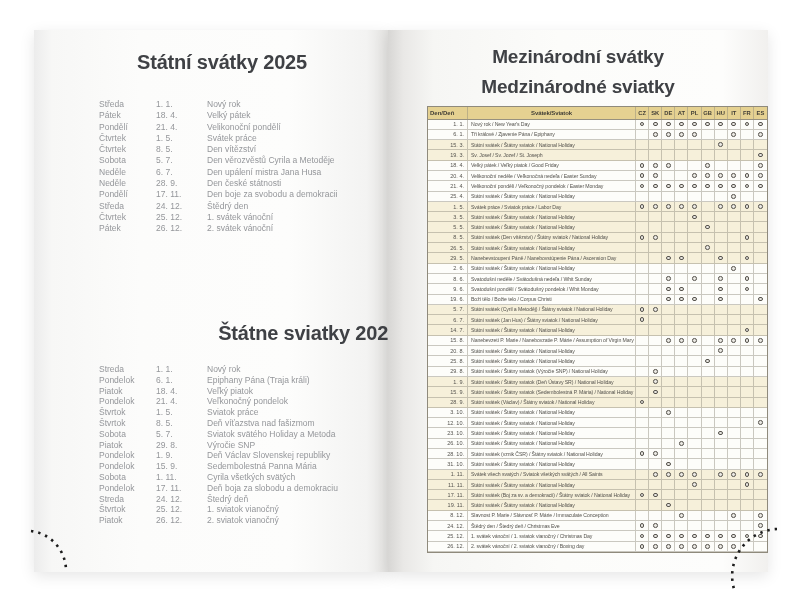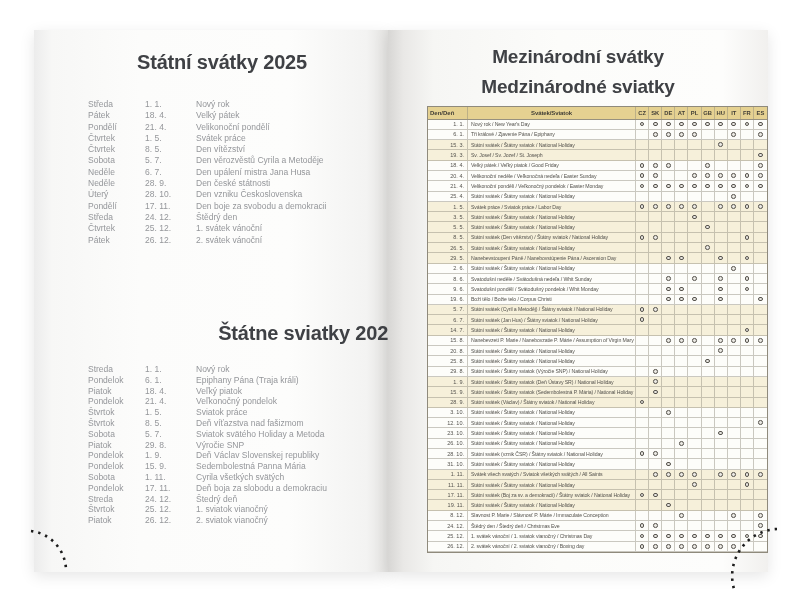--- a/index.html
+++ b/index.html
@@ -26,21 +26,21 @@
     font-size:20px;font-weight:bold;color:#3f4145;letter-spacing:-0.2px;
   }
   #cz-title{top:21px;}
   #sk-title{top:292px;text-align:right;}
   .hlist{position:absolute;left:54px;width:290px;}
   #czech-list{top:69px;}
   #slovak-list{top:334px;}
   .hrow{display:flex;align-items:baseline;color:#94969a;font-size:8.5px;}
   #czech-list .hrow{height:11.3px;}
   #slovak-list .hrow{height:10.8px;}
-  .h-day{width:57px;flex:none;}
+  .h-day{width:57px;flex:none;margin-left:11px;}
   .h-date{width:51px;flex:none;}
   .h-name{flex:1;white-space:nowrap;}
   
   .int-title{
     position:absolute;left:0;width:380px;text-align:center;
     font-size:19px;font-weight:bold;color:#3f4145;letter-spacing:-0.2px;line-height:22px;
   }
   #int-title-1{top:16px;}
   #int-title-2{top:46px;}
   
@@ -109,25 +109,20 @@
         <div class="h-day">Neděle</div>
         <div class="h-date">6. 7.</div>
         <div class="h-name">Den upálení mistra Jana Husa</div>
       </div>
       <div class="hrow">
         <div class="h-day">Neděle</div>
         <div class="h-date">28. 9.</div>
         <div class="h-name">Den české státnosti</div>
       </div>
       <div class="hrow">
-        <div class="h-day">Úterý</div>
-        <div class="h-date">28. 10.</div>
-        <div class="h-name">Den vzniku Československa</div>
-      </div>
-      <div class="hrow">
         <div class="h-day">Pondělí</div>
         <div class="h-date">17. 11.</div>
         <div class="h-name">Den boje za svobodu a demokracii</div>
       </div>
       <div class="hrow">
         <div class="h-day">Středa</div>
         <div class="h-date">24. 12.</div>
         <div class="h-name">Štědrý den</div>
       </div>
       <div class="hrow">

